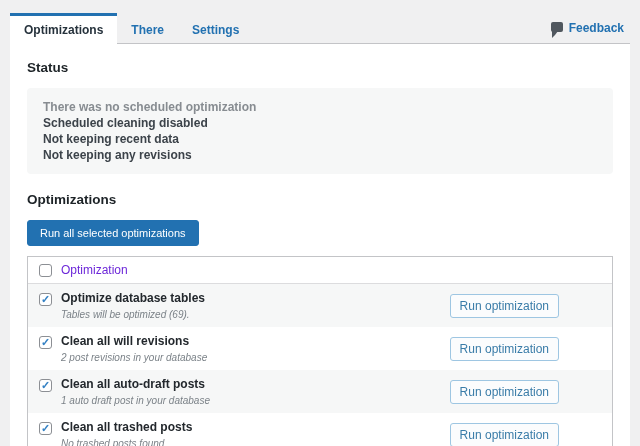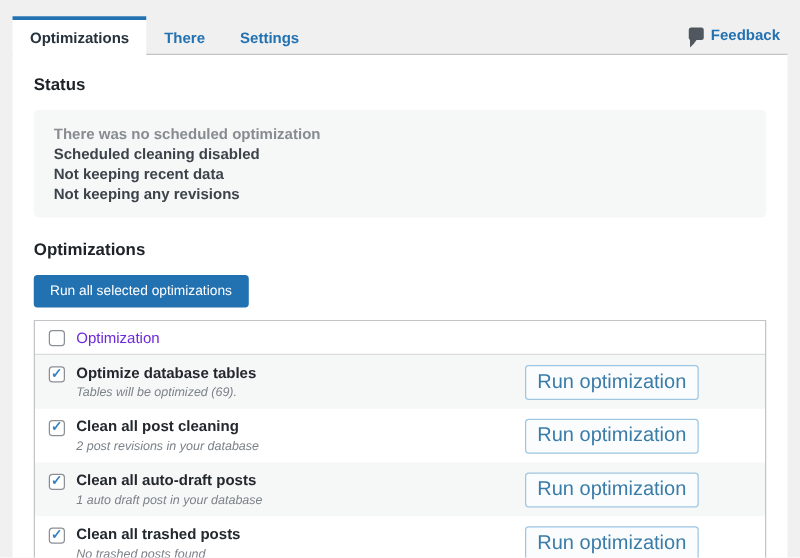--- a/index.html
+++ b/index.html
@@ -66,21 +66,21 @@
   }
   .thead .thead-label { padding-left: 9px; }
   .row { display: flex; align-items: center; padding: 7px 11px; }
   #rows .row:nth-child(odd) { background: var(--stripe, #f6f7f7); }
   .row .cb { align-self: flex-start; margin-top: 2px; }
   .row-main { flex: 1; padding-left: 9px; padding-right: 10px; }
   .row-title { font-size: 12px; font-weight: 700; color: #23282d; line-height: 14px; }
   .row-note { font-size: 10px; font-style: italic; color: #7b8288; margin-top: 4px; line-height: 11px; }
   .btn-secondary {
     background: #fbfcfd; border: 1px solid var(--secondary-border, #9ec6e2);
-    color: var(--secondary-text, #3a7ca8); font-size: 16px; padding: 4px 9px;
+    color: var(--secondary-text, #3a7ca8); font-size: 12px; padding: 4px 9px;
     border-radius: 3px; margin-right: 42px; cursor: pointer; font-family: inherit; white-space: nowrap;
   }
 </style>
 </head>
 <body>
 
 <div class="frame">
 
   <div class="tabbar">
     <div class="tabs" id="tabs">
@@ -120,21 +120,21 @@
             <span class="cb checked"></span>
             <div class="row-main">
               <div class="row-title">Optimize database tables</div>
               <div class="row-note">Tables will be optimized (69).</div>
             </div>
             <button class="btn-secondary">Run optimization</button>
           </div>
           <div class="row">
             <span class="cb checked"></span>
             <div class="row-main">
-              <div class="row-title">Clean all post cleaning</div>
+              <div class="row-title">Clean all will revisions</div>
               <div class="row-note">2 post revisions in your database</div>
             </div>
             <button class="btn-secondary">Run optimization</button>
           </div>
           <div class="row">
             <span class="cb checked"></span>
             <div class="row-main">
               <div class="row-title">Clean all auto-draft posts</div>
               <div class="row-note">1 auto draft post in your database</div>
             </div>

